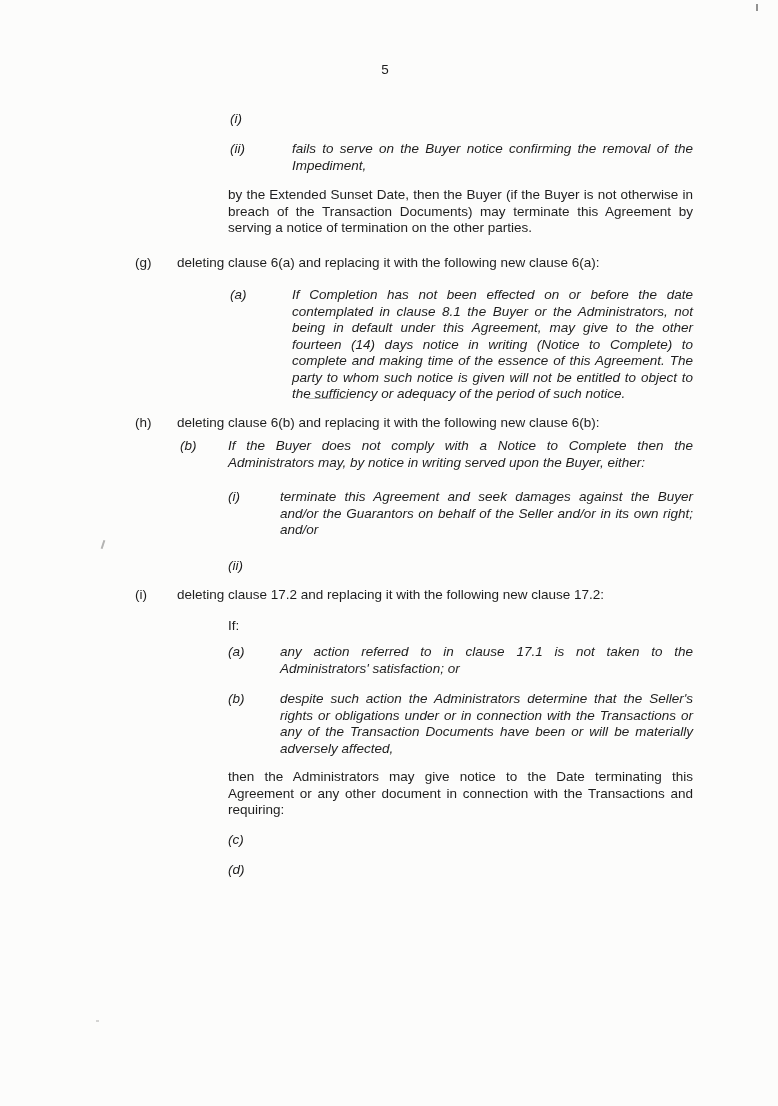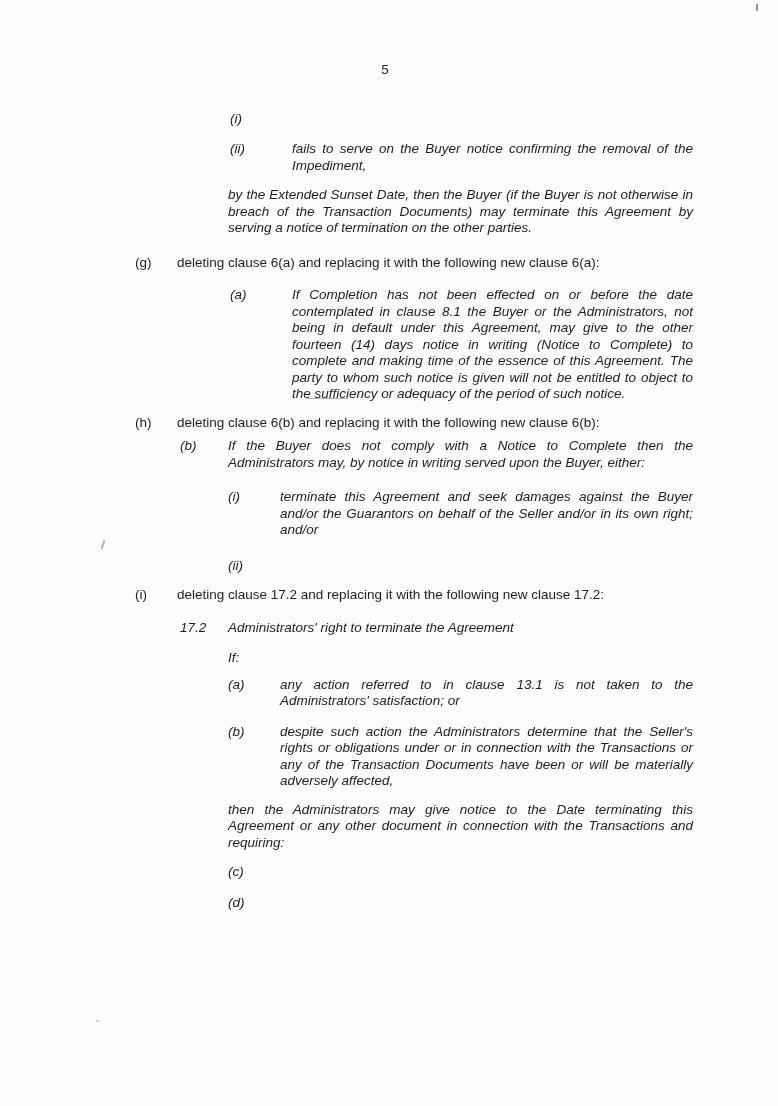--- a/index.html
+++ b/index.html
@@ -36,21 +36,21 @@
 
   
   .l2b { margin-left: 180px; width: 513px; font-style: italic; }
   .l2b .lab { width: 48px; }
 
   
   .l3 { margin-left: 228px; width: 465px; font-style: italic; }
   .l3 .lab { width: 52px; }
 
   
-  .para { margin-left: 228px; width: 465px; font-style: italic; }
+  .para { margin-left: 228px; width: 465px; }
 
   
   .mt32 { margin-top: 32px; }
   .mt7  { margin-top: 7px; }
   .mt10 { margin-top: 10px; }
   .mt12 { margin-top: 12px; }
   .mt13 { margin-top: 13px; }
   .mt14 { margin-top: 14px; }
   .mt16 { margin-top: 16px; }
   .mt17 { margin-top: 14px; }
@@ -109,30 +109,26 @@
 
   <div class="row l3 mt19">
     <span class="lab">(ii)</span>
   </div>
 
   <div class="row l1 mt13">
     <span class="lab">(i)</span>
     <span class="txt">deleting clause 17.2 and replacing it with the following new clause 17.2:</span>
   </div>
 
-  <div class="row l2b mt16">
-    <span class="lab">17.2</span>
-    <span class="txt">Administrators' right to terminate the Agreement</span>
-  </div>
 
   <div class="para mt17">If:</div>
 
   <div class="row l3 mt10">
     <span class="lab">(a)</span>
-    <span class="txt just">any action referred to in clause 13.1 is not taken to the Administrators' satisfaction; or</span>
+    <span class="txt just">any action referred to in clause 17.1 is not taken to the Administrators' satisfaction; or</span>
   </div>
 
   <div class="row l3 mt17">
     <span class="lab">(b)</span>
     <span class="txt just">despite such action the Administrators determine that the Seller's rights or obligations under or in connection with the Transactions or any of the Transaction Documents have been or will be materially adversely affected,</span>
   </div>
 
   <div class="para just mt12">then the Administrators may give notice to the Date terminating this Agreement or any other document in connection with the Transactions and requiring:</div>
 
   <div class="row l3 mt13">

